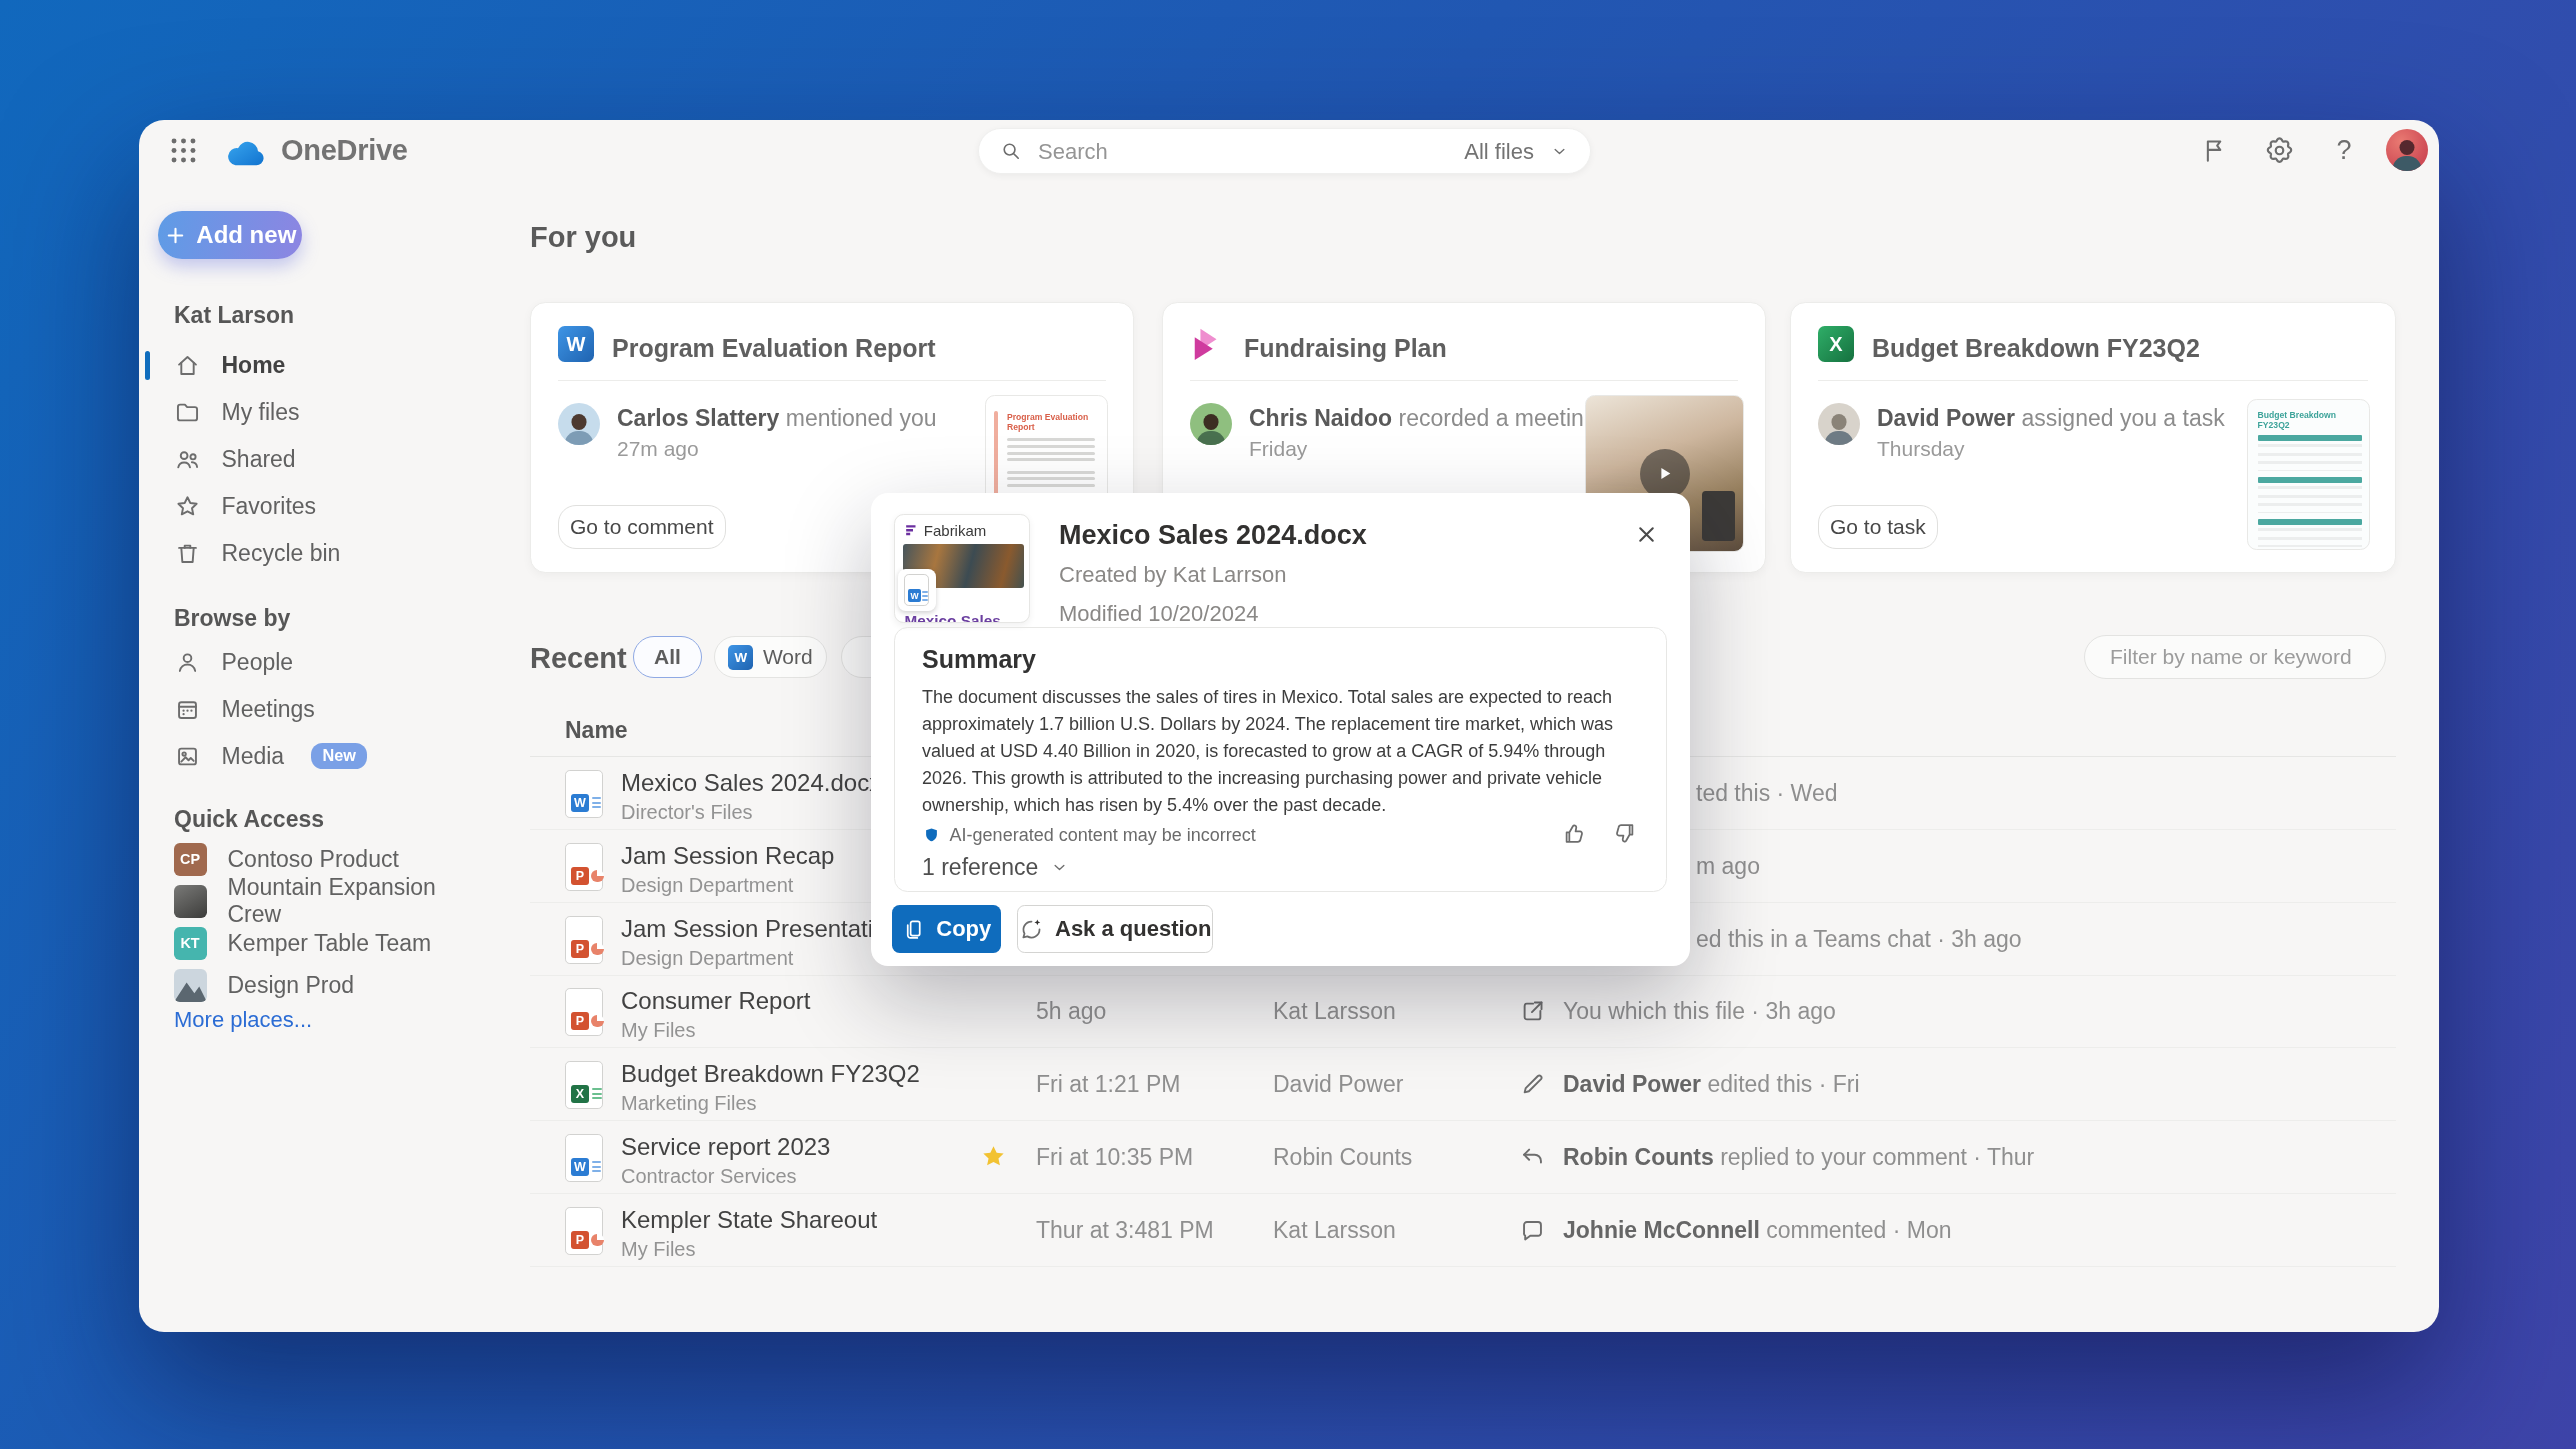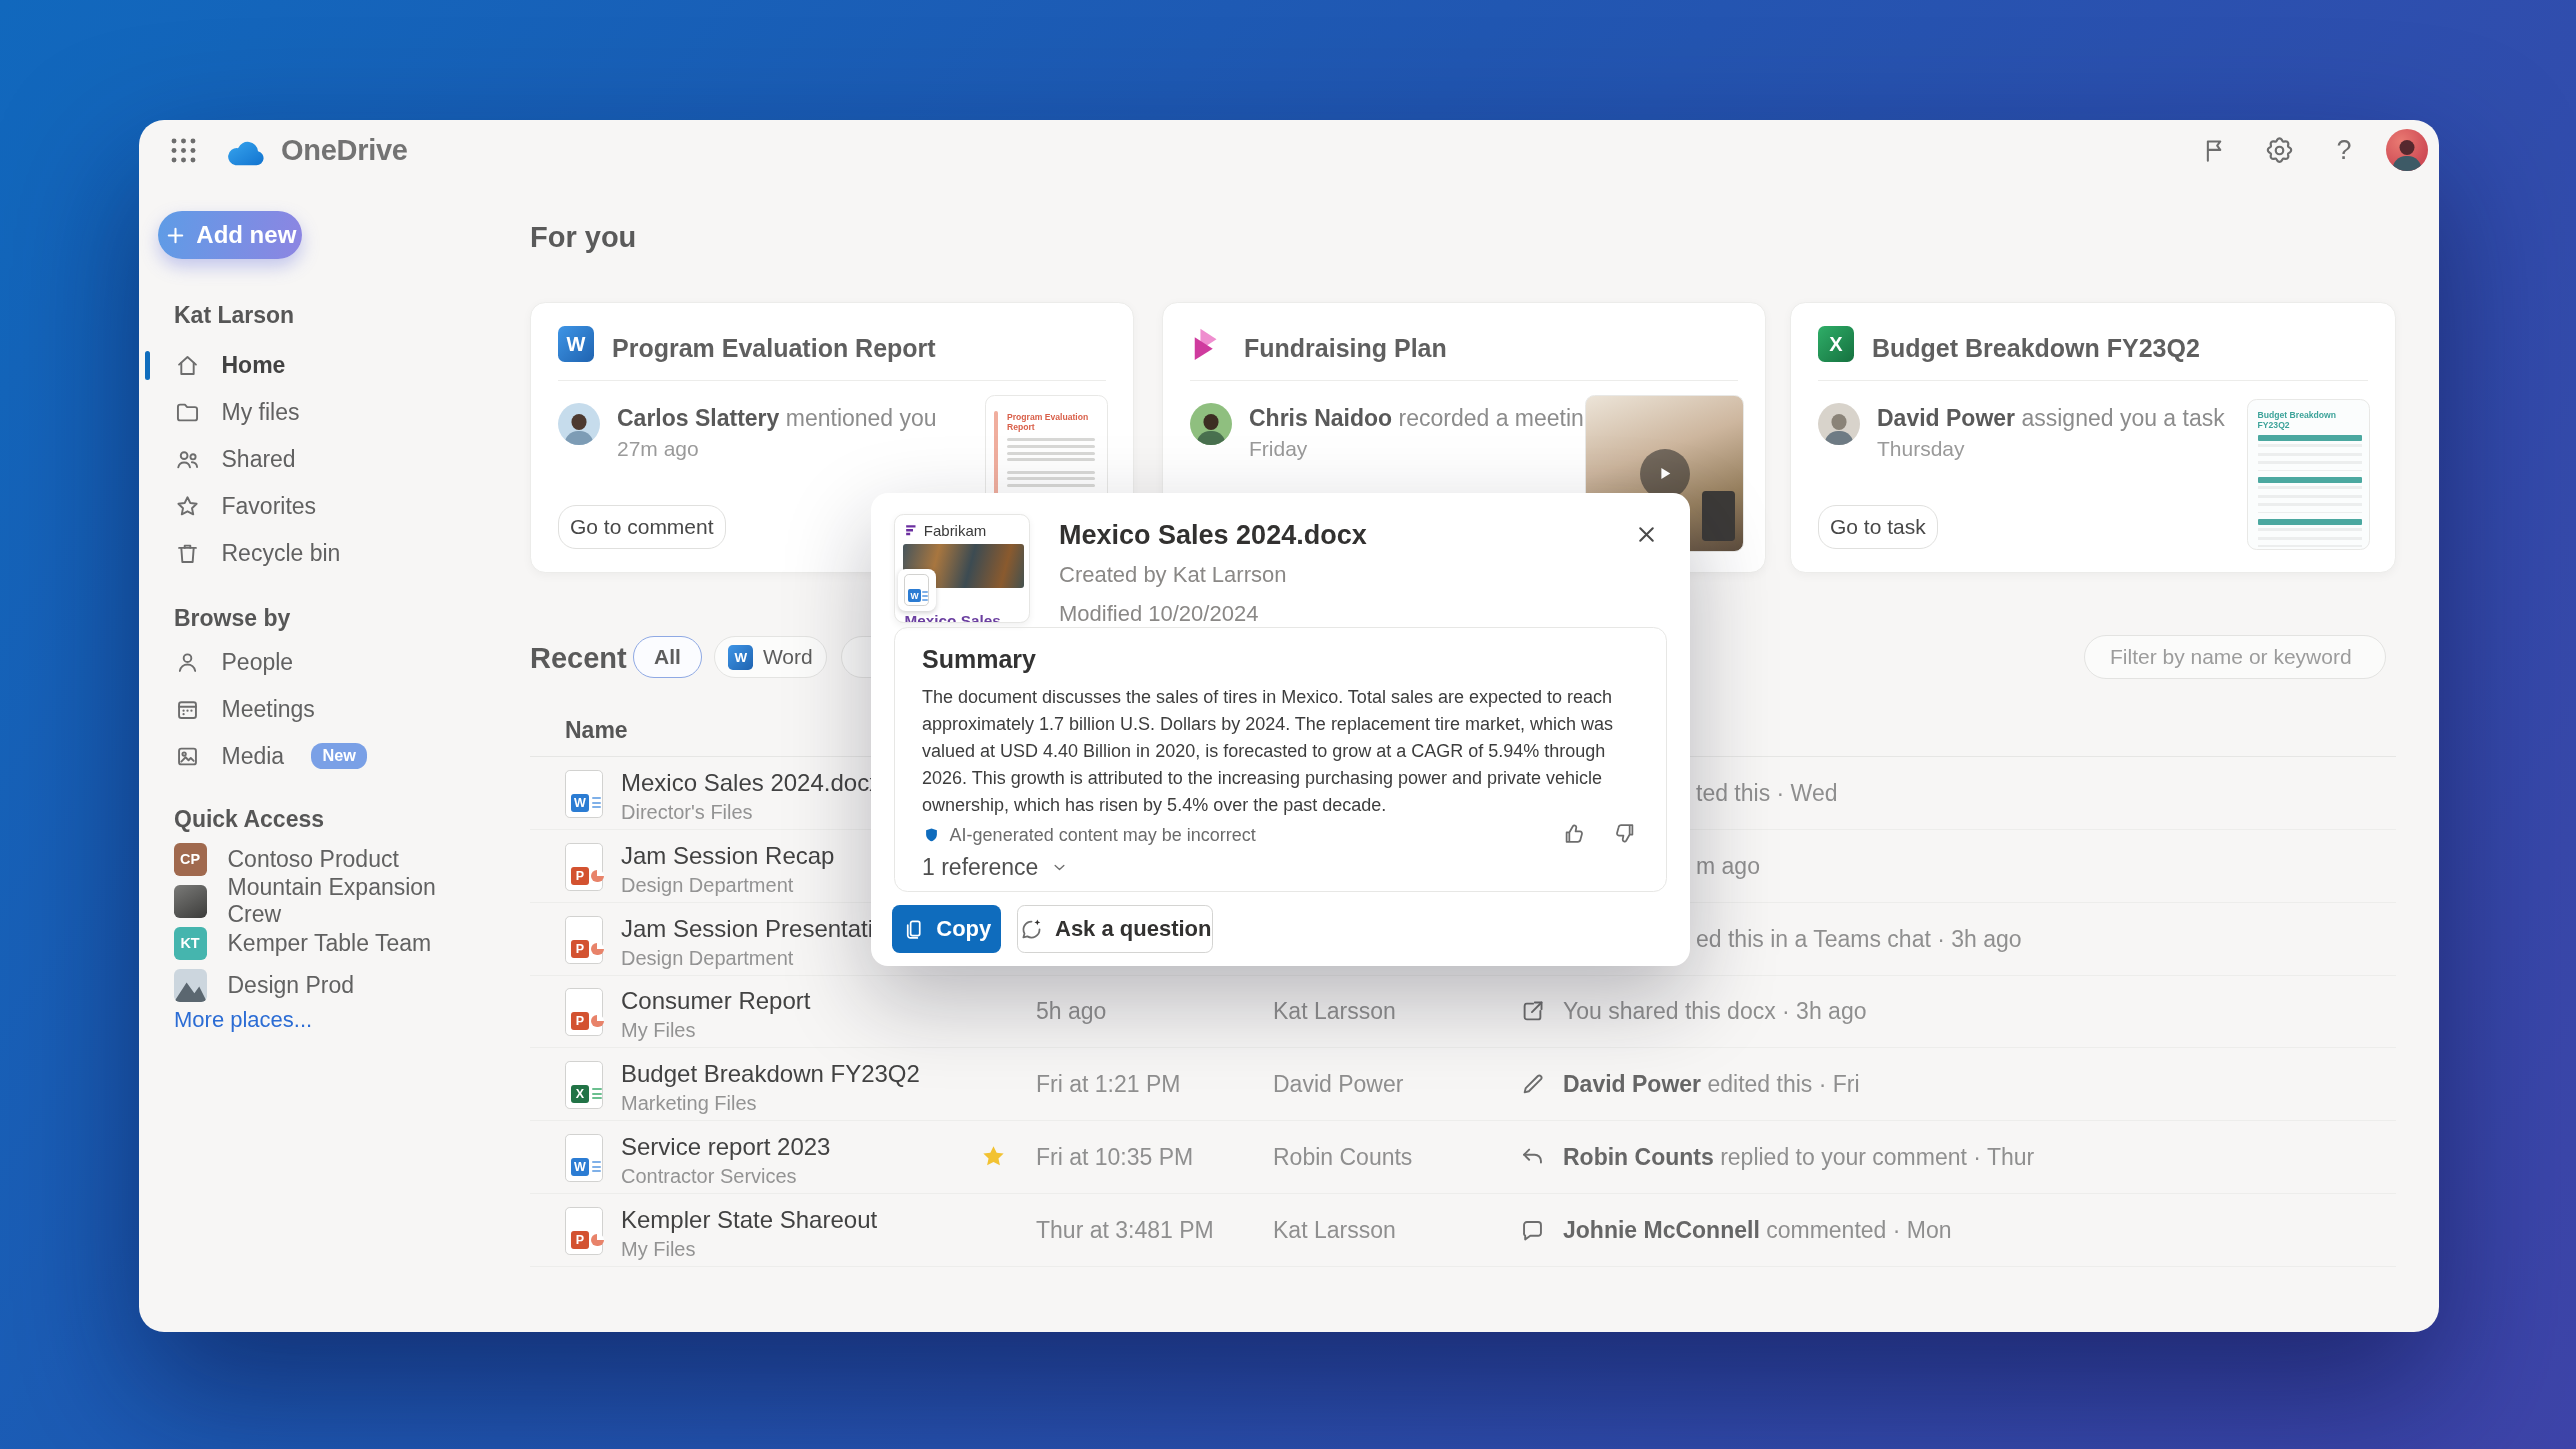--- a/index.html
+++ b/index.html
@@ -141,20 +141,37 @@
           <linearGradient id="cg" x1="0" y1="0" x2="1" y2="1">
             <stop offset="0" stop-color="#38a5ee"></stop>
             <stop offset="1" stop-color="#1173cf"></stop>
           </linearGradient>
         </defs>
         <path fill="url(#cg)" d="M6.8 16.5h11.4a3.9 3.9 0 0 0 .9-7.7A5.7 5.7 0 0 0 8.2 7.2a4.7 4.7 0 0 0-1.4 9.3z"></path>
       </svg>
   </div>
   <div class="abs appname">OneDrive</div>
 
+  <div class="abs search">
+    <span class="sic">
+        <svg width="23" height="23" viewBox="0 0 24 24">
+          <g class="st" stroke="#7a7a7a">
+            <circle cx="10" cy="10" r="5.6"></circle>
+            <path d="M14.3 14.3L19 19"></path>
+          </g>
+        </svg>
+      </span>
+    <span class="ph">Search</span>
+    <span class="scope">All files</span>
+    <span class="chev">
+        <svg width="19" height="19" viewBox="0 0 24 24">
+          <path class="st" d="M6.5 9.5l5.5 5 5.5-5"></path>
+        </svg>
+      </span>
+  </div>
 
   <div class="abs tbbtn" style="left:2056px">
       <svg width="29" height="29" viewBox="0 0 24 24">
         <path class="st" d="M6.5 20.5v-16h10.3l-2.6 3.5 2.6 3.5H6.5"></path>
       </svg>
     </div>
   <div class="abs tbbtn" style="left:2121px">
       <svg width="31" height="31" viewBox="0 0 24 24">
         <g class="st">
           <path d="M10.3 3.6a2 2 0 0 1 3.4 0l.6 1a1 1 0 0 0 1 .5l1.2-.2a2 2 0 0 1 2.3 2.3l-.2 1.2a1 1 0 0 0 .5 1l1 .6a2 2 0 0 1 0 3.4l-1 .6a1 1 0 0 0-.5 1l.2 1.2a2 2 0 0 1-2.3 2.3l-1.2-.2a1 1 0 0 0-1 .5l-.6 1a2 2 0 0 1-3.4 0l-.6-1a1 1 0 0 0-1-.5l-1.2.2a2 2 0 0 1-2.3-2.3l.2-1.2a1 1 0 0 0-.5-1l-1-.6a2 2 0 0 1 0-3.4l1-.6a1 1 0 0 0 .5-1l-.2-1.2a2 2 0 0 1 2.3-2.3l1.2.2a1 1 0 0 0 1-.5z"></path>
@@ -468,21 +485,21 @@
       <div class="c-act">
         <span>
             <svg width="27" height="27" viewBox="0 0 24 24">
               <g class="st" stroke="#8f8f8f">
                 <path d="M12.5 5H7a2 2 0 0 0-2 2v10a2 2 0 0 0 2 2h10a2 2 0 0 0 2-2v-5.5"></path>
                 <path d="M14 4h6v6"></path>
                 <path d="M20 4l-8.5 8.5"></path>
               </g>
             </svg>
           </span>
-        <span><b></b><span>You shared this docx · 3h ago</span></span>
+        <span><b></b><span>You which this file · 3h ago</span></span>
       </div>
     </div>
 
     <div class="row" style="top:339px">
       <div class="c-icon fi excel">
           <span class="sq">X</span>
           <i class="gr" style="top:26px"></i>
           <i class="gr" style="top:31px"></i>
           <i class="gr" style="top:35px"></i>
         </div>

